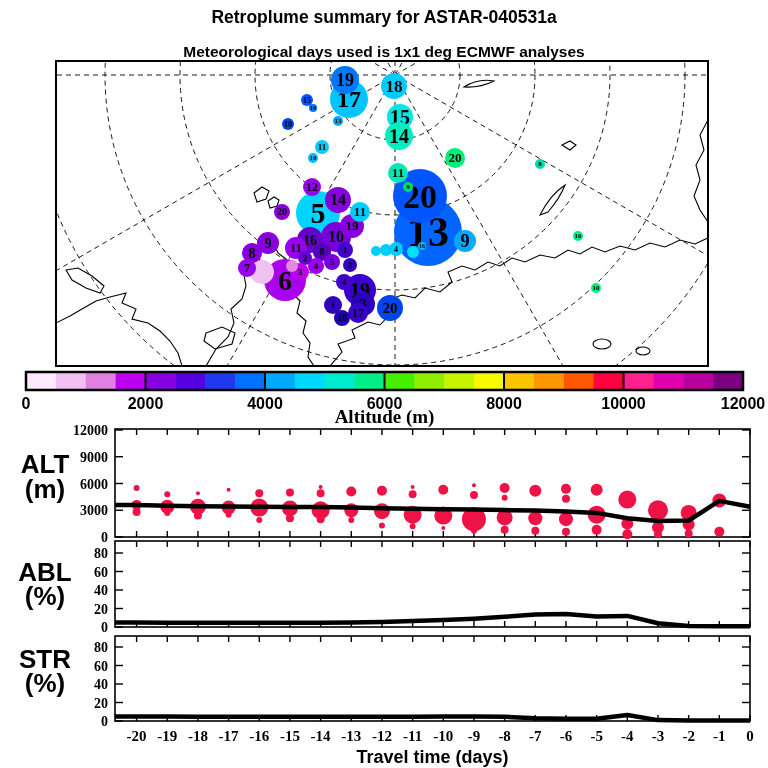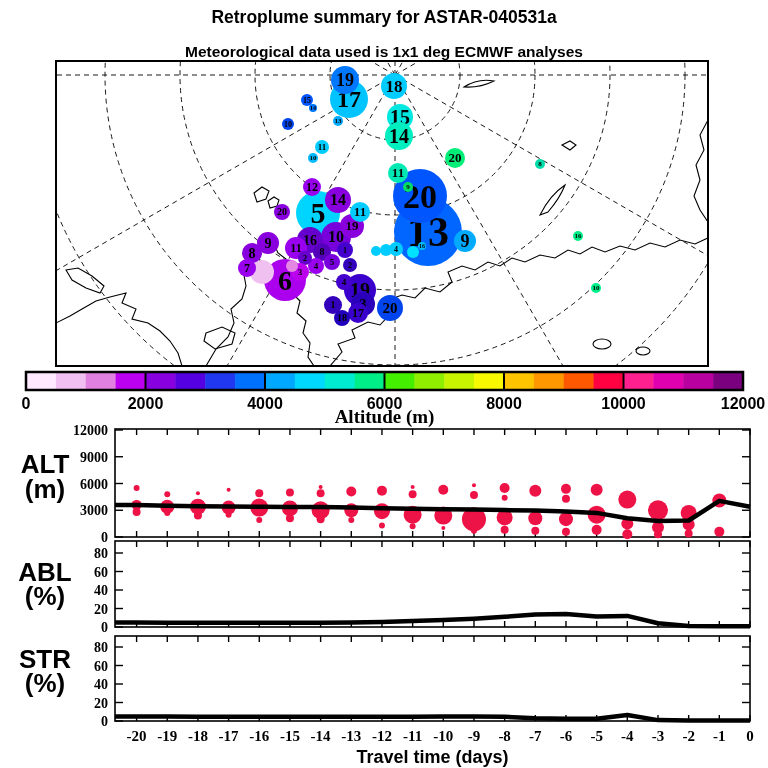--- a/index.html
+++ b/index.html
@@ -11,21 +11,21 @@
   #hdr2 .gap{display:inline-block;width:42px;}
   #hdr3{top:43px;font-size:15.5px;}
   svg text{font-weight:bold;}
 </style>
 </head>
 <body>
 
 <div id="page">
 
   <div class="hdr" id="hdr1">Retroplume summary for ASTAR-040531a</div>
-  <div class="hdr" id="hdr3">Meteorological data used is 1x1 deg ECMWF analyses</div>
+  <div class="hdr" id="hdr3">Meteorological days used is 1x1 deg ECMWF analyses</div>
 
   <svg id="plot" width="768" height="768" viewBox="0 0 768 768" style="position:absolute;left:0;top:0;">
     <defs>
       <clipPath id="mapclip">
           <rect x="57" y="62" width="650" height="303"></rect>
         </clipPath>
     </defs>
 
     <g>
       <g clip-path="url(#mapclip)">

